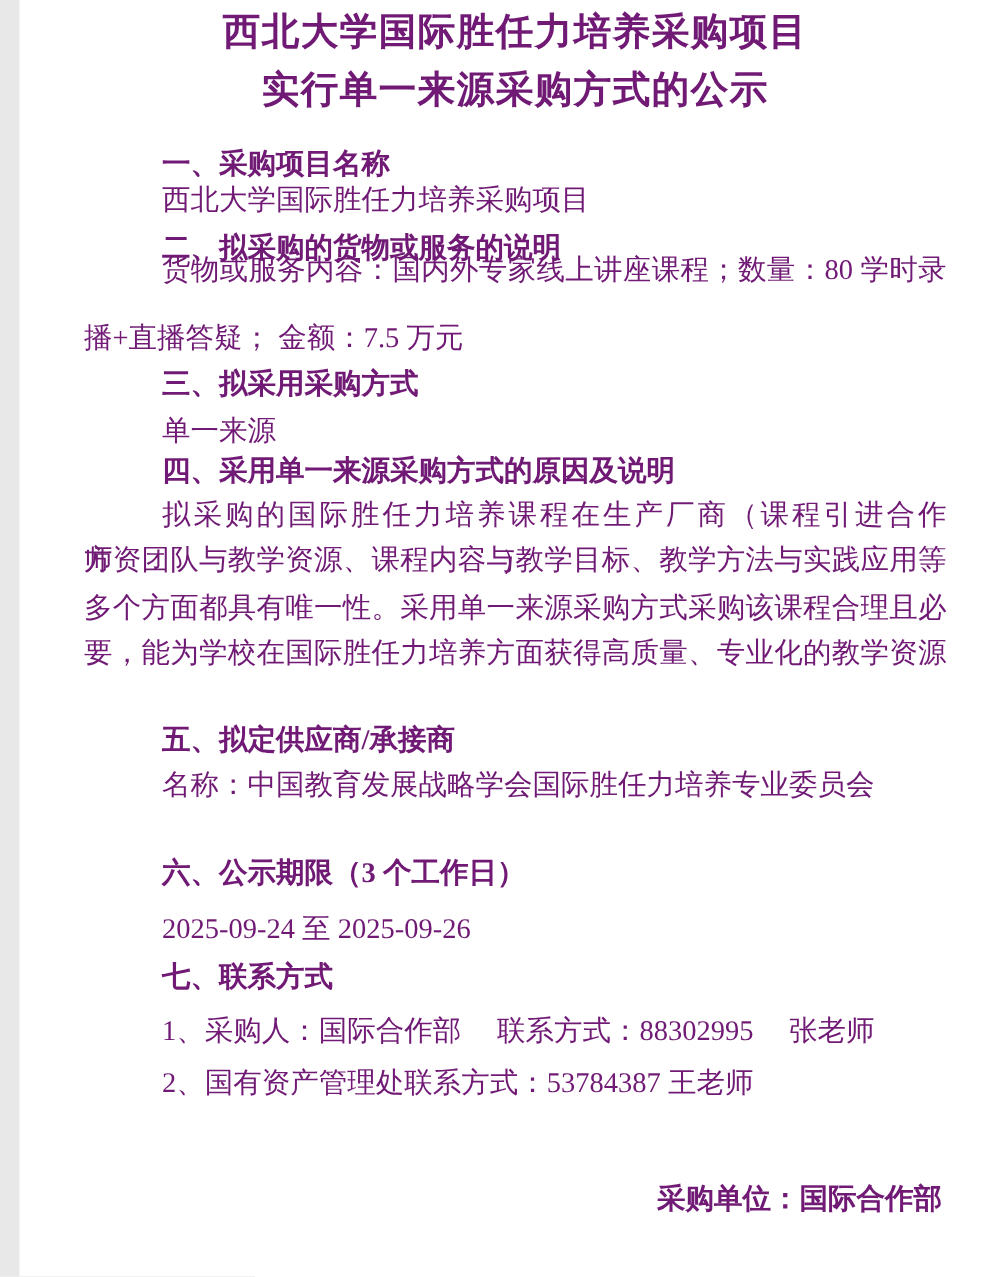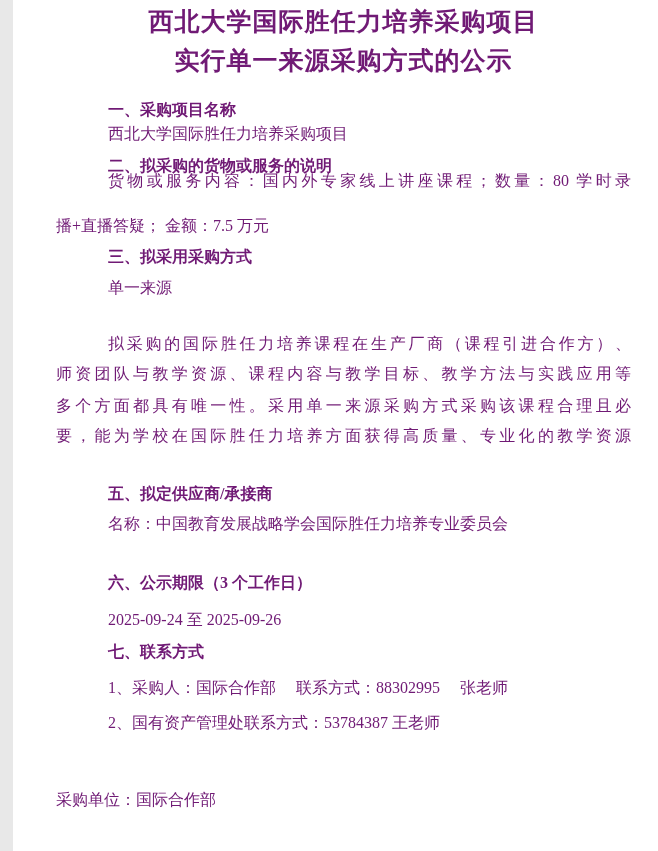--- a/index.html
+++ b/index.html
@@ -9,55 +9,56 @@
     background:#ffffff;
     color:#701a75;
     font-family:"Liberation Serif","DejaVu Serif",serif;
     overflow:hidden;
     margin-left:13px;
   }
   .row{
     position:absolute;
     left:43px;right:40px;
     height:30px;line-height:30px;
-    font-size:16px;
+    font-size:19px;
     white-space:pre-wrap;
   }
   .title-row{
     position:absolute;
     left:43px;right:40px;
     height:38px;line-height:38px;
     font-size:25px;
     font-weight:bold;
     text-align:center;
     letter-spacing:1px;
   }
   .bold{font-weight:bold;}
   .indent{text-indent:52px;}
   .just{text-align:justify;text-align-last:justify;}
-  .right{text-align:left;}
+  .right{text-align:right;font-weight:bold;}
 </style>
 </head>
 <body>
 
 <div class="page">
 
   <div class="title-row" style="top:3px">西北大学国际胜任力培养采购项目</div>
   <div class="title-row" style="top:42px">实行单一来源采购方式的公示</div>
 
   <div class="row bold indent" style="top:95px">一、采购项目名称</div>
   <div class="row indent" style="top:119px">西北大学国际胜任力培养采购项目</div>
 
   <div class="row bold indent" style="top:151px">二、拟采购的货物或服务的说明</div>
   <div class="row indent just" style="top:166px">货物或服务内容：国内外专家线上讲座课程；数量：80 学时录</div>
   <div class="row" style="top:211px">播+直播答疑； 金额：7.5 万元</div>
 
   <div class="row bold indent" style="top:242px">三、拟采用采购方式</div>
   <div class="row indent" style="top:273px">单一来源</div>
 
+  <div class="row bold indent" style="top:300px">四、采用单一来源采购方式的原因及说明</div>
   <div class="row indent just" style="top:329px">拟采购的国际胜任力培养课程在生产厂商（课程引进合作方）、</div>
   <div class="row just" style="top:359px">师资团队与教学资源、课程内容与教学目标、教学方法与实践应用等</div>
   <div class="row just" style="top:391px">多个方面都具有唯一性。采用单一来源采购方式采购该课程合理且必</div>
   <div class="row just" style="top:421px">要，能为学校在国际胜任力培养方面获得高质量、专业化的教学资源</div>
 
   <div class="row bold indent" style="top:479px">五、拟定供应商/承接商</div>
   <div class="row indent" style="top:509px">名称：中国教育发展战略学会国际胜任力培养专业委员会</div>
 
   <div class="row bold indent" style="top:568px">六、公示期限（3 个工作日）</div>
   <div class="row indent" style="top:605px">2025-09-24 至 2025-09-26</div>

